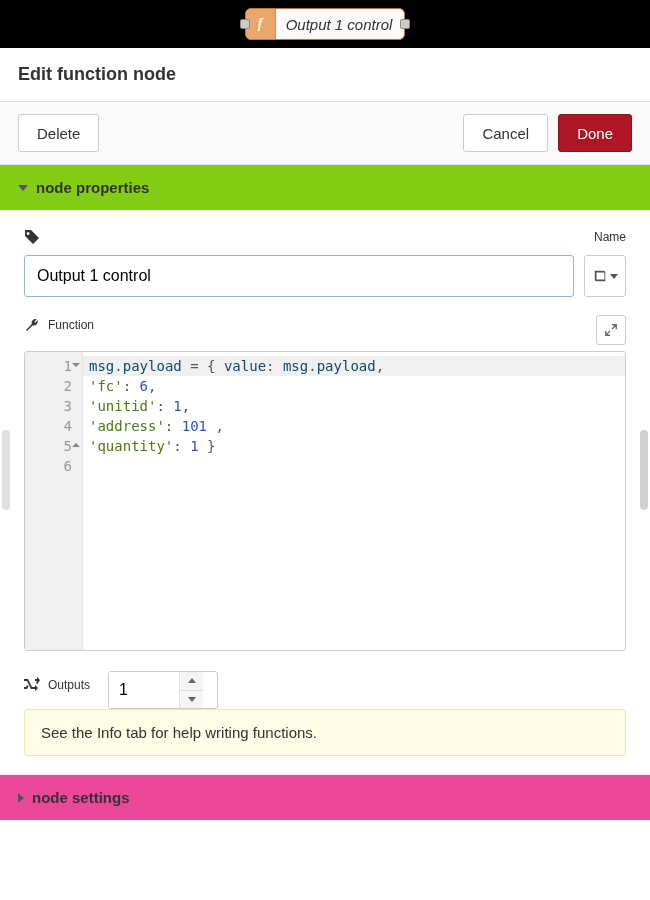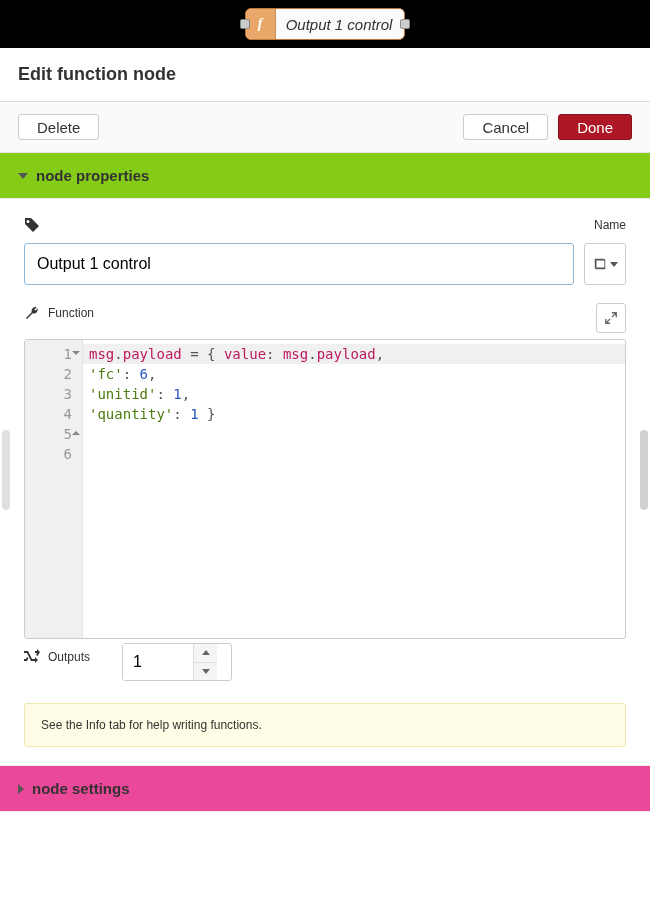--- a/index.html
+++ b/index.html
@@ -67,21 +67,21 @@
     border-bottom: 1px solid #ddd;
   }
   .header-title { font-size: 18px; font-weight: 600; }
   .action-row {
     display: flex; align-items: center; justify-content: space-between;
     padding: 12px 18px;
     border-bottom: 1px solid #e3e3e3;
     background: #fafafa;
   }
   .btn {
-    height: 26px;
+    height: 38px;
     padding: 0 18px;
     border: 1px solid #ccc;
     background: #fff;
     border-radius: 3px;
     font-size: 15px;
     color: #333;
     cursor: pointer;
     display: inline-flex; align-items: center;
   }
   .btn-primary {
@@ -185,29 +185,29 @@
     border-style: solid;
     border-color: #888 transparent transparent transparent;
   }
   .gutter .fold-up::after {
     border-width: 0 4px 4px 4px;
     border-color: transparent transparent #888 transparent;
   }
   .code { padding: 4px 6px; flex: 1; }
   .code .cl { line-height: 20px; white-space: pre; }
   .code .cl.hl { background: #f0f0f0; margin-left: -6px; padding-left: 6px; margin-right: -6px; }
-  .tok-ident { color: #be185d; }
+  .tok-ident { color: #0c4a6e; }
   .tok-punc { color: #555; }
   .tok-str { color: #4d7c0f; }
   .tok-num { color: #2a55c0; }
   .tok-kw { color: #8a3fa0; font-weight: 600; }
 
   .outputs-row {
-    display: flex; align-items: center; gap: 32px;
-    margin-top: 4px;
+    display: flex; align-items: center; gap: 18px;
+    margin-top: 20px;
   }
   .spinner {
     display: flex; align-items: stretch;
     border: 1px solid #ccc; border-radius: 3px;
     height: 38px; width: 110px;
   }
   .spinner input {
     border: none; outline: none; width: 70px; padding: 0 10px; font-size: 16px;
   }
   .spinner .spin-btns {
@@ -223,26 +223,25 @@
   .tri-up {
     width: 0; height: 0; border-width: 0 4px 5px 4px; border-style: solid;
     border-color: transparent transparent #666 transparent;
   }
   .tri-down {
     width: 0; height: 0; border-width: 5px 4px 0 4px; border-style: solid;
     border-color: #666 transparent transparent transparent;
   }
 
   .info-tip {
-    margin-top: 22px;
     padding: 14px 16px;
     background: #fffde6;
     border: 1px solid #eee8b0;
     border-radius: 3px;
-    font-size: 12px;
+    font-size: 15px;
   }
 
   .settings-header {
     display: flex; align-items: center; gap: 8px;
     padding: 14px 18px;
     border-top: 1px solid #eee;
     border-bottom: 1px solid #eee;
     font-weight: 600;
     font-size: 15px;
     cursor: pointer;
@@ -335,20 +334,21 @@
           <div class="ln">2</div>
           <div class="ln">3</div>
           <div class="ln">4</div>
           <div class="ln fold fold-up">5</div>
           <div class="ln">6</div>
         </div>
       <div class="code" id="code">
           <div class="cl hl"><span class="tok-ident">msg</span><span class="tok-punc">.</span><span class="tok-ident">payload</span><span class="tok-punc"> </span><span class="tok-punc">=</span><span class="tok-punc"> { </span><span class="tok-ident">value</span><span class="tok-punc">: </span><span class="tok-ident">msg</span><span class="tok-punc">.</span><span class="tok-ident">payload</span><span class="tok-punc">,</span></div>
           <div class="cl"><span class="tok-str">'fc'</span><span class="tok-punc">: </span><span class="tok-num">6</span><span class="tok-punc">,</span></div>
           <div class="cl"><span class="tok-str">'unitid'</span><span class="tok-punc">: </span><span class="tok-num">1</span><span class="tok-punc">,</span></div>
+          <div class="cl"><span class="tok-str">'address'</span><span class="tok-punc">: </span><span class="tok-num">101</span><span class="tok-punc"> ,</span></div>
           <div class="cl"><span class="tok-str">'quantity'</span><span class="tok-punc">: </span><span class="tok-num">1</span><span class="tok-punc"> }</span></div>
         </div>
     </div>
 
     <div class="outputs-row">
       <div class="field-label">
         <svg class="shuffle-icon" viewBox="0 0 16 16">
             <path fill="#333" d="M0 4h3l4 8h4v2l3-3-3-3v2H8L4 2H0v2zm11-2v2h2l-1 2 1.5 1L16 3l-3-3v2h-2zM0 12h3l1.5-3L3 8l-1 2H0v2z"></path>
           </svg>
         <span>Outputs</span>

